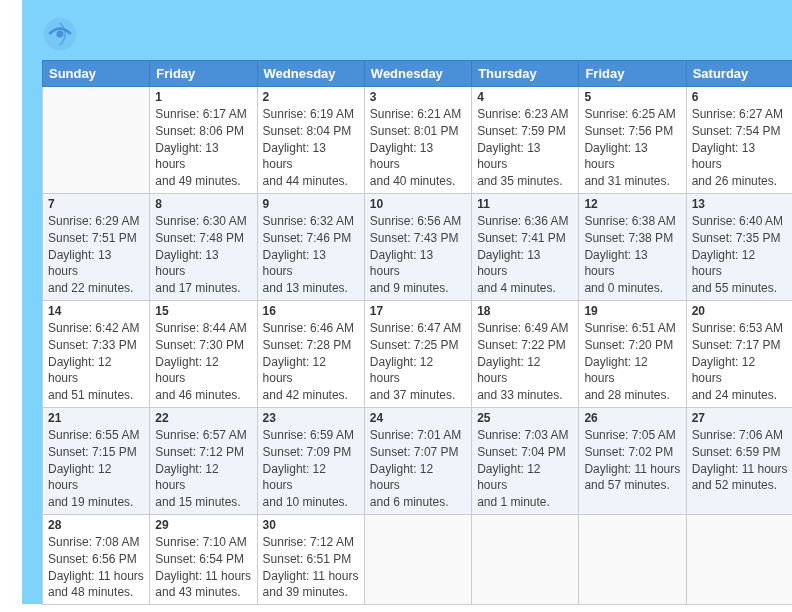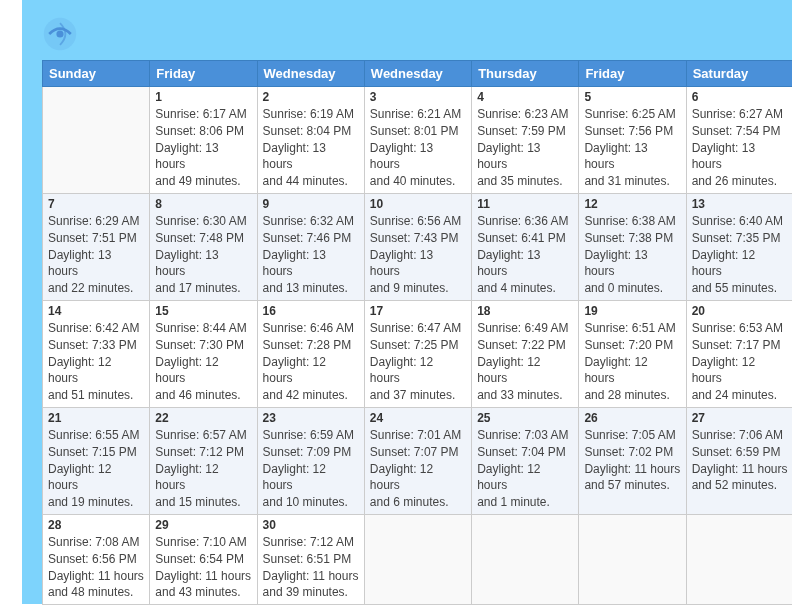--- a/index.html
+++ b/index.html
@@ -206,21 +206,21 @@
           <td>
             <div class="day-number">10</div>
             <div class="day-info" style="white-space: pre-line;">Sunrise: 6:56 AM
 Sunset: 7:43 PM
 Daylight: 13 hours
 and 9 minutes.</div>
           </td>
           <td>
             <div class="day-number">11</div>
             <div class="day-info" style="white-space: pre-line;">Sunrise: 6:36 AM
-Sunset: 6:41 PM
+Sunset: 7:41 PM
 Daylight: 13 hours
 and 4 minutes.</div>
           </td>
           <td>
             <div class="day-number">12</div>
             <div class="day-info" style="white-space: pre-line;">Sunrise: 6:38 AM
 Sunset: 7:38 PM
 Daylight: 13 hours
 and 0 minutes.</div>
           </td>

